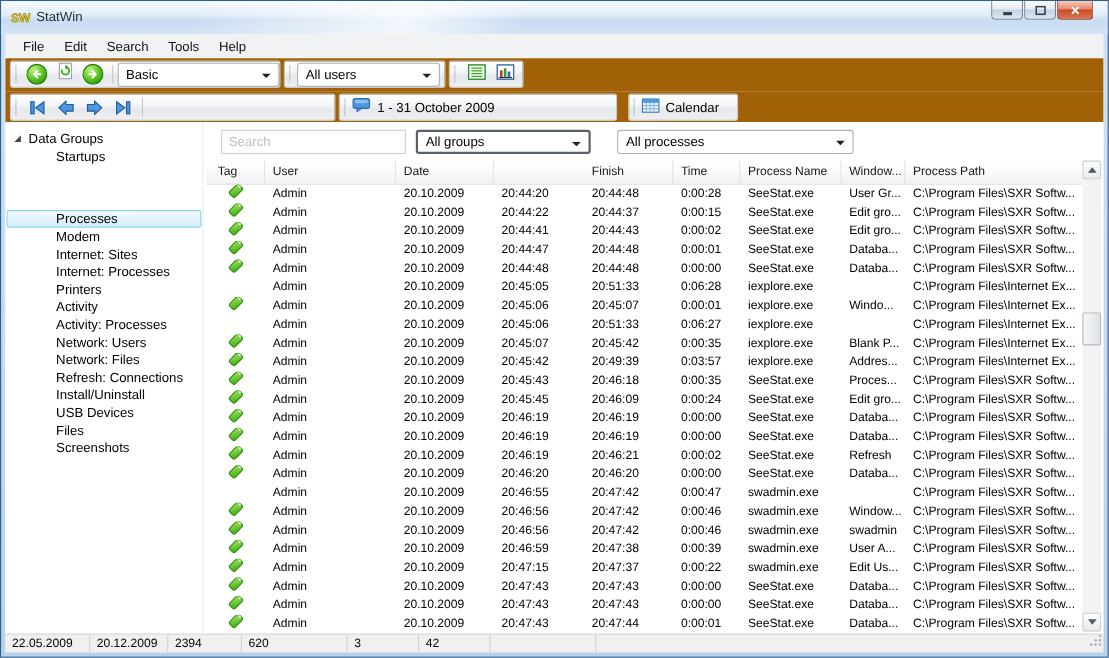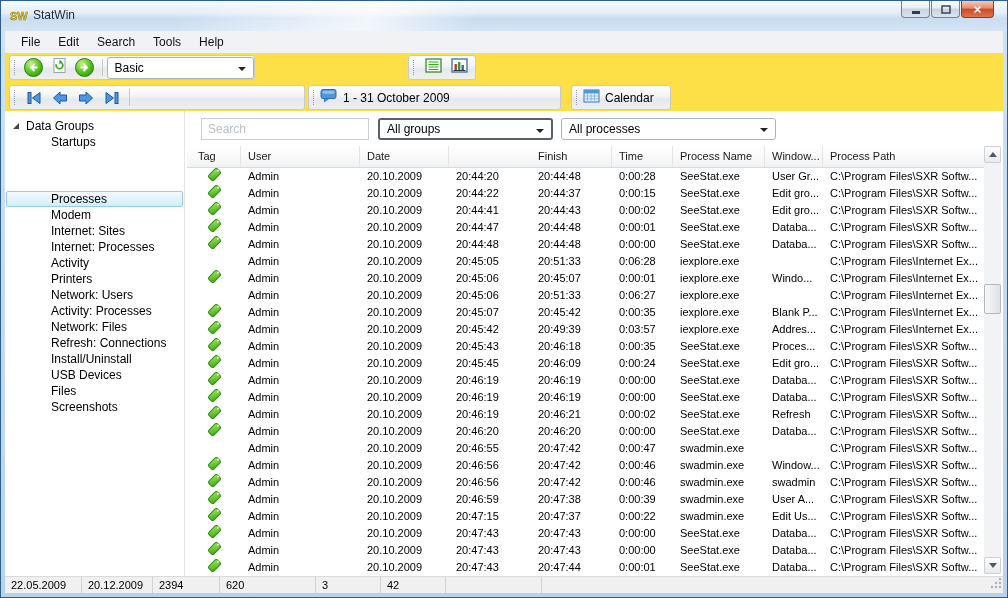--- a/index.html
+++ b/index.html
@@ -22,21 +22,21 @@
     background:linear-gradient(180deg,#fbfdfe,#e4ecf5 45%,#c6d2df 50%,#dce5ee);cursor:default;}
   .wbtn.close{width:33px;border-color:#8c3a28;
     background:linear-gradient(180deg,#f6c9b8,#e78a6b 45%,#c94a2a 50%,#dd7450);}
   
   .client{position:absolute;left:4px;right:4px;top:30px;bottom:4px;background:#eef0f1;}
   
   .menubar{position:absolute;left:0;right:0;top:0;height:22px;background:#f1f2f3;
     border-bottom:1px solid #e6e7e8;display:flex;align-items:center;padding-left:7px;font-size:12px;color:#111;}
   .menu-item{padding:3px 9px 4px 9px;}
   
-  .toolbar{position:absolute;left:0;right:0;background:#fde047;}
+  .toolbar{position:absolute;left:0;right:0;background:#a16207;}
   .tb1{top:22px;height:30px;}
   .tb2{top:52px;height:28px;border-bottom:1px solid #dcdee0;}
   .band{position:absolute;top:2px;height:25px;box-sizing:border-box;display:flex;align-items:center;
     background:linear-gradient(180deg,#ffffff,#f2f4f6 42%,#e6e9ec 58%,#edeff1);
     border:1px solid #c7cacd;border-radius:3px;}
   .gripper{width:1px;height:15px;border-left:1px dotted #8f9aa4;margin:0 5px 0 4px;}
   .tsep{width:1px;height:17px;background:#c4c8cc;margin:0 4px;}
   .tbtn{width:26px;height:22px;display:flex;align-items:center;justify-content:center;}
   .circle-ico{width:19px;height:19px;border-radius:50%;border:1px solid #267a06;box-sizing:border-box;
     background:radial-gradient(circle at 35% 28%,#c6f08a,#5ec725 48%,#2f9c0b 85%);
@@ -55,21 +55,21 @@
   .tree-root{height:16px;display:flex;align-items:center;padding-left:8px;}
   .expander{width:0;height:0;border-bottom:6px solid #454545;border-left:6px solid transparent;margin-right:7px;}
   .tree-item{height:16px;line-height:15px;padding-left:44px;margin:0 1px;box-sizing:border-box;
     border:1px solid transparent;border-radius:2px;}
   .tree-item.selected{background:linear-gradient(180deg,#f3fafe,#d3edfa);border-color:#8ed0ee;margin-top:41px;}
   .main{position:absolute;left:180px;right:0;top:0;bottom:0;background:#fff;}
   .filterbar{position:absolute;left:0;right:0;top:0;height:34px;background:#fff;}
   .search-input{position:absolute;left:16px;top:7px;width:168px;height:22px;box-sizing:border-box;
     border:1px solid #c6cfd8;padding:0 6px;font-size:12px;color:#333;font-family:"Liberation Sans",sans-serif;}
   .search-input::placeholder{color:#b9bfc5;}
-  .fcombo1{position:absolute;left:193px;top:7px;width:175px;}
+  .fcombo1{position:absolute;left:193px;top:7px;width:159px;}
   .fcombo2{position:absolute;left:376px;top:7px;width:215px;}
   
   .grid{position:absolute;left:2px;right:19px;top:35px;bottom:3px;overflow:hidden;}
   .ghead{display:flex;height:21px;border-bottom:1px solid #dadada;
     background:linear-gradient(180deg,#ffffff,#f8f9fa 55%,#f0f1f2);}
   .hcell{box-sizing:border-box;border-right:1px solid #e4e4e4;font-size:11px;color:#1a1a1a;
     line-height:20px;padding-left:7px;white-space:nowrap;overflow:hidden;flex:0 0 auto;}
   .grow{display:flex;height:17px;background:#fff;}
   .gcell{box-sizing:border-box;font-size:11px;color:#000;line-height:17px;padding-left:7px;
     white-space:nowrap;overflow:hidden;flex:0 0 auto;}
@@ -159,20 +159,27 @@
                 <path d="M4.5 2 L8 5.5 L4.5 9 M8 5.5 H1.5" stroke="#fff" stroke-width="1.8" fill="none"></path>
               </svg>
           </span>
         </span>
         <span class="tsep"></span>
         <div class="combo" style="width:150px;">
           <span>Basic</span>
           <span class="carrow"></span>
         </div>
       </div>
+      <div class="band" style="left:253px;width:147px;">
+        <span class="gripper"></span>
+        <div class="combo" style="width:130px;">
+          <span>All users</span>
+          <span class="carrow"></span>
+        </div>
+      </div>
       <div class="band" style="left:403px;width:68px;">
         <span class="gripper"></span>
         <span class="tbtn">
           <span>
             <svg width="17" height="15" viewBox="0 0 17 15">
               <rect x="1" y="1" width="15" height="13" fill="#fff" stroke="#2e8f2e" stroke-width="1.3"></rect>
               <path d="M3.5 4 H13.5 M3.5 6.5 H13.5 M3.5 9 H13.5 M3.5 11.5 H13.5" stroke="#2fae12" stroke-width="1.2"></path>
             </svg>
           </span>
         </span>
@@ -249,24 +256,24 @@
       <div class="tree" id="tree">
           <div class="tree-root">
             <span class="expander"></span>
             <span>Data Groups</span>
           </div>
           <div class="tree-item">Startups</div>
           <div class="tree-item selected">Processes</div>
           <div class="tree-item">Modem</div>
           <div class="tree-item">Internet: Sites</div>
           <div class="tree-item">Internet: Processes</div>
+          <div class="tree-item">Printers</div>
           <div class="tree-item">Activity</div>
-          <div class="tree-item">Printers</div>
+          <div class="tree-item">Activity: Processes</div>
           <div class="tree-item">Network: Users</div>
-          <div class="tree-item">Activity: Processes</div>
           <div class="tree-item">Network: Files</div>
           <div class="tree-item">Refresh: Connections</div>
           <div class="tree-item">Install/Uninstall</div>
           <div class="tree-item">USB Devices</div>
           <div class="tree-item">Files</div>
           <div class="tree-item">Screenshots</div>
         </div>
 
       <div class="main">
         <div class="filterbar">

